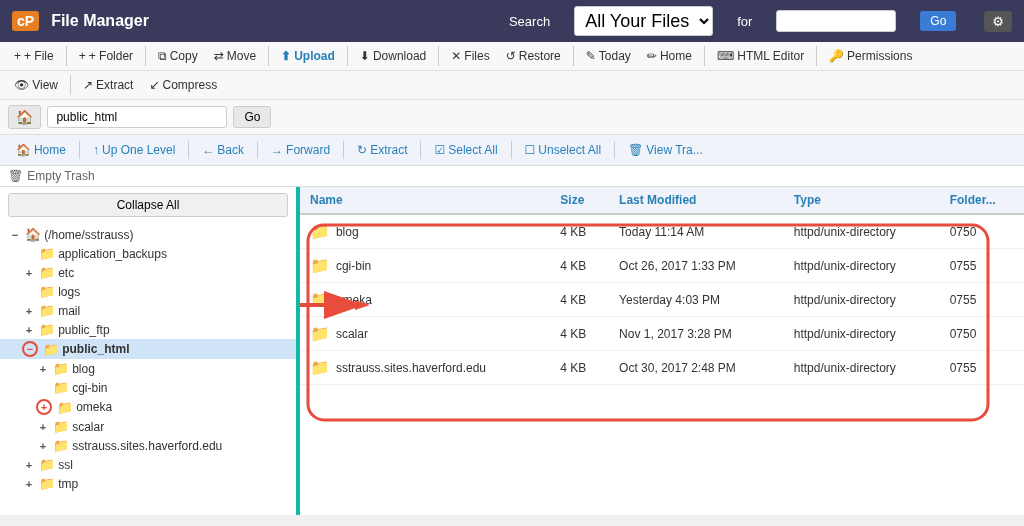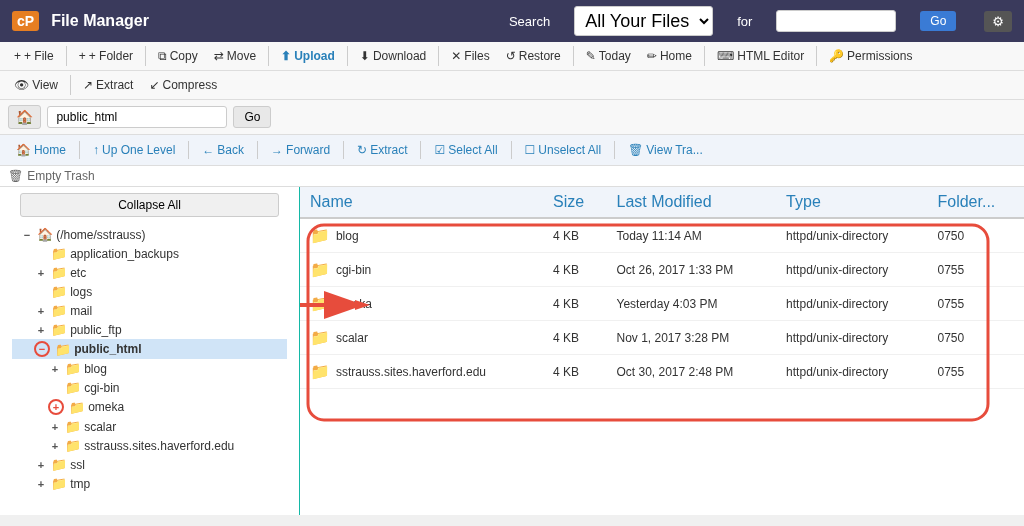--- a/index.html
+++ b/index.html
@@ -193,24 +193,24 @@
     .main-content {
       display: flex;
       height: calc(526px - 42px - 34px - 29px - 34px - 33px - 26px);
       min-height: 250px;
     }
 
     
     .sidebar {
       width: 300px;
       min-width: 300px;
-      border-right: 1px solid #14b8a6;
+      border-right: 4px solid #14b8a6;
       background: #fff;
       overflow-y: auto;
-      padding: 6px 12px;
+      padding: 6px 0;
     }
     .collapse-btn {
       display: block;
       width: calc(100% - 16px);
       margin: 0 8px 8px 8px;
       background: #f0f0f0;
       border: 1px solid #ccc;
       padding: 4px 8px;
       cursor: pointer;
       font-size: 12px;
@@ -250,22 +250,22 @@
     }
     .file-table {
       width: 100%;
       border-collapse: collapse;
     }
     .file-table th {
       background: #f0f4fa;
       border-bottom: 2px solid #ccc;
       padding: 6px 10px;
       text-align: left;
-      font-size: 16px;
-      font-weight: normal;
+      font-size: 12px;
+      font-weight: bold;
       color: #2980b9;
       position: sticky;
       top: 0;
     }
     .file-table td {
       padding: 7px 10px;
       border-bottom: 1px solid #f0f0f0;
       font-size: 12px;
     }
     .file-name { display: flex; align-items: center; gap: 6px; }

